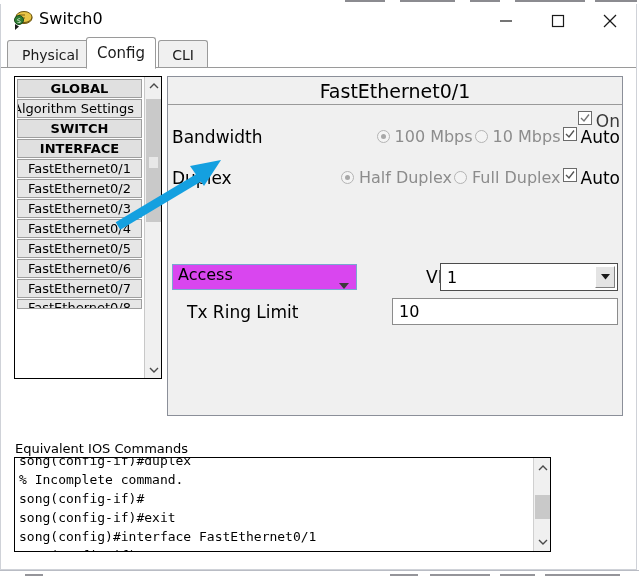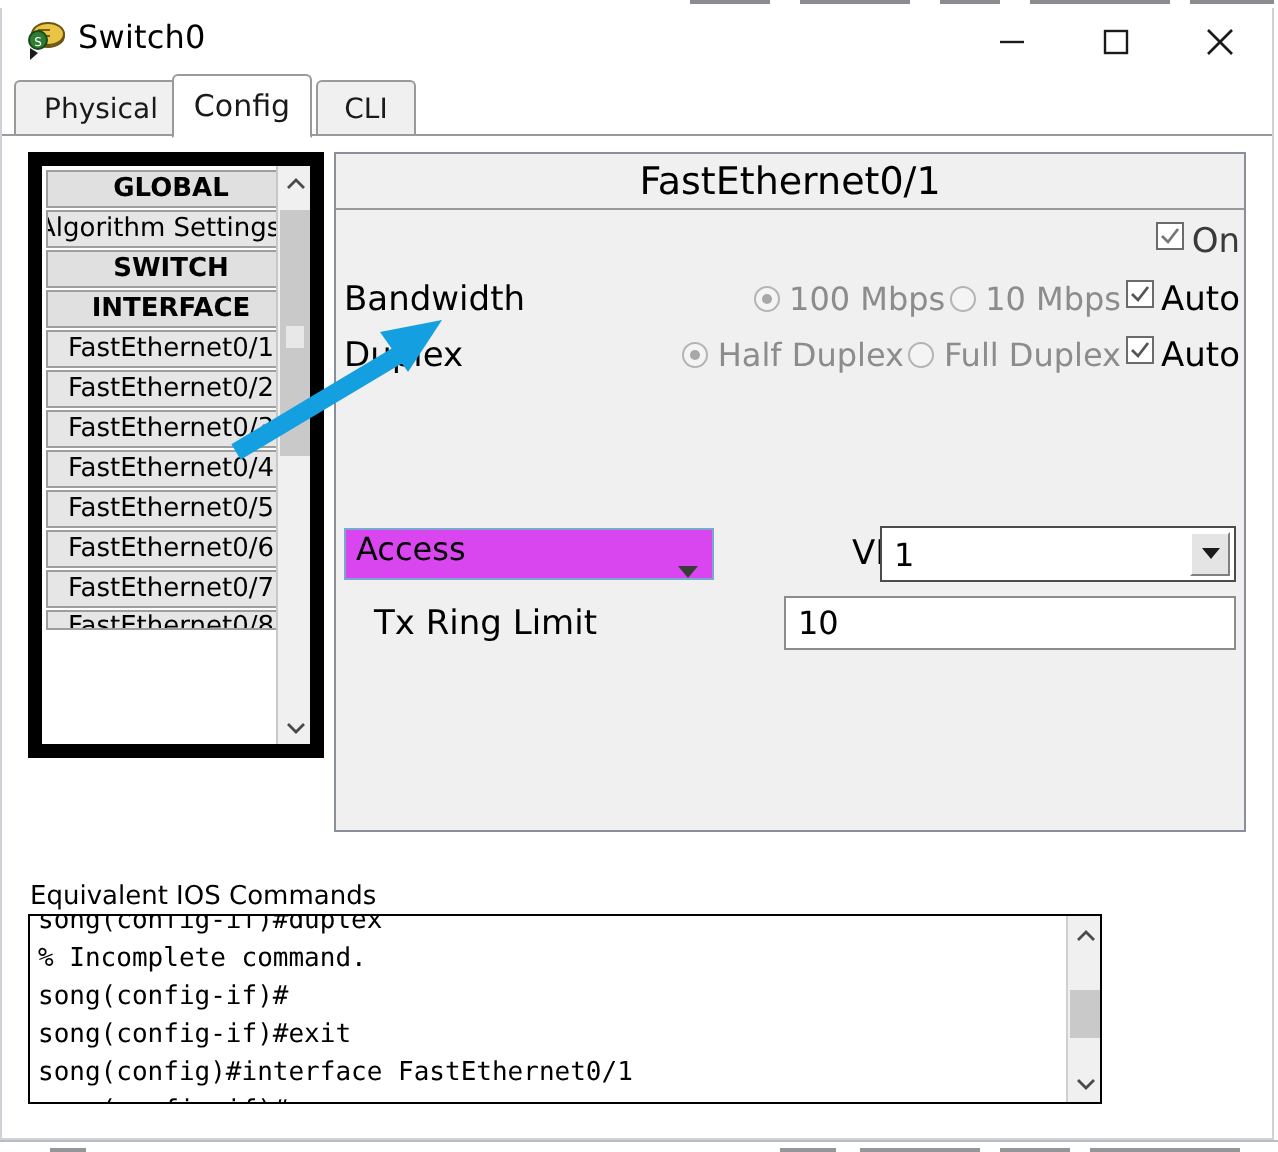--- a/index.html
+++ b/index.html
@@ -139,21 +139,21 @@
     font-size: 15px;
   }
 
   
   .sidebar {
     position: absolute;
     left: 13px; top: 72px;
     width: 148px;
     height: 303px;
     background: #ffffff;
-    border: 7px solid #000000;
+    border: 1px solid #000000;
     box-sizing: border-box;
     overflow: hidden;
   }
   .sb-list {
     position: absolute;
     left: 0; top: 0;
     width: 129px;
     padding: 2px 2px 0 2px;
     box-sizing: border-box;
   }
@@ -581,21 +581,21 @@
           <span class="checkbox">
             <svg width="10" height="10" viewBox="0 0 10 10">
                 <polyline points="1,5 4,8 9,1.5" fill="none" stroke="#777" stroke-width="1.4"></polyline>
               </svg>
           </span>
           <span>On</span>
         </span>
       </div>
     </div>
 
-    <div class="row" style="top:59px;">
+    <div class="row" style="top:46px;">
       <span class="row-label">Bandwidth</span>
       <div class="opt-group">
         <span class="opt">
           <span class="radio sel"></span>
           <span>100 Mbps</span>
         </span>
         <span class="opt">
           <span class="radio"></span>
           <span>10 Mbps</span>
         </span>

